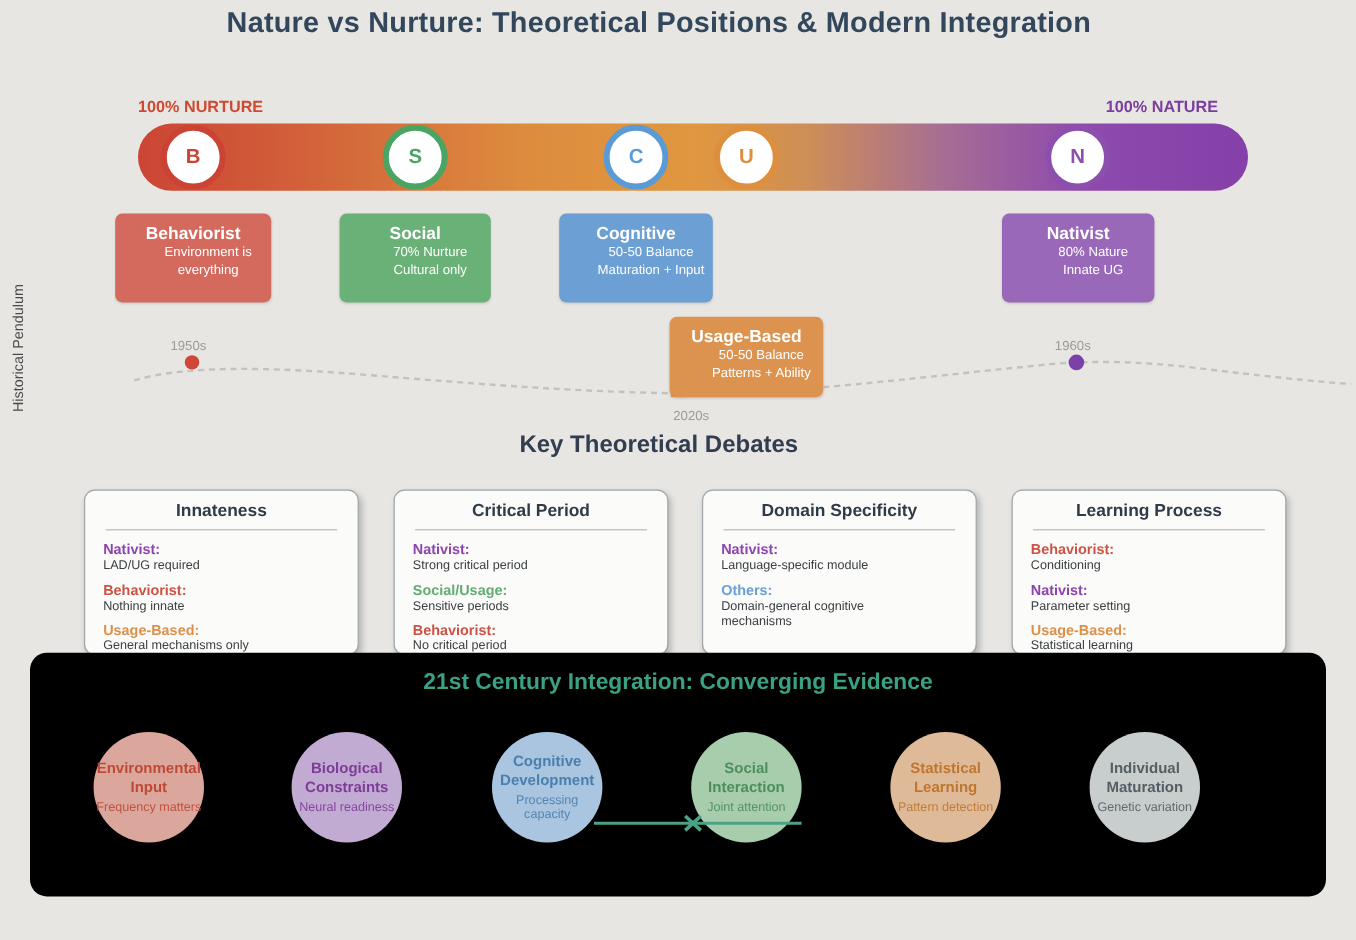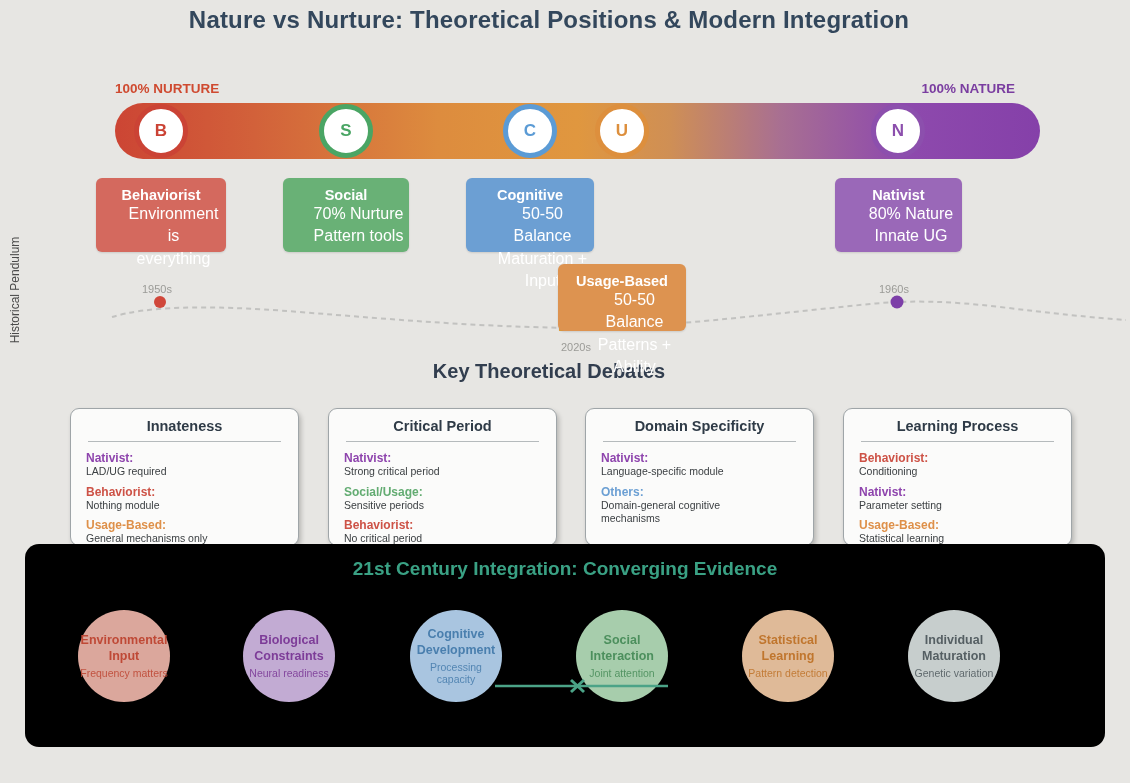--- a/index.html
+++ b/index.html
@@ -20,21 +20,21 @@
   .spectrum-bar{position:absolute;left:115px;top:103px;width:925px;height:56px;border-radius:28px;
      background:linear-gradient(90deg,#cc4534 0%,#d2613a 15%,#dd8c3e 35%,#e0973f 50%,#cf8f55 60%,#a86f92 72%,#8e4aad 85%,#8540a9 100%);}
   .spec-node{position:absolute;top:104px;width:44px;height:44px;border-radius:50%;
      background:#fff;border:5px solid #000;text-align:center;line-height:44px;
      font-size:17px;font-weight:600;z-index:3;}
 
   
   .tcard{position:absolute;border-radius:6px;color:#fff;text-align:center;z-index:2;
          box-shadow:0 1px 2px rgba(0,0,0,.12);}
   .tcard .tname{font-size:14.5px;font-weight:700;margin-top:9px;}
-  .tcard .tline{font-size:16px;line-height:1.4;padding-left:25px;}
+  .tcard .tline{font-size:11px;line-height:1.4;padding-left:25px;}
   .tcard .tline:first-of-type{margin-top:5px;}
 
   .era-label{position:absolute;font-size:11px;color:#9b9b97;z-index:1;}
 
   
   .debates-title{position:absolute;top:360px;left:0;width:100%;text-align:center;
                  font-size:20px;font-weight:600;color:#323e4f;}
   .dcard{position:absolute;top:408px;width:229px;height:138px;background:#fbfbfa;
          border:1.5px solid #9fa5a8;border-radius:9px;box-sizing:border-box;
          box-shadow:2px 3px 5px rgba(0,0,0,.22);padding:9px 15px 0 15px;}
@@ -88,21 +88,21 @@
   <div class="spec-node" style="left: 871px; border-color: rgb(140, 79, 173); color: rgb(140, 79, 173);">N</div>
 
   <div class="tcard" style="left: 96px; top: 178px; width: 130px; height: 74px; background: rgb(212, 105, 94);">
     <div class="tname">Behaviorist</div>
     <div class="tline">Environment is</div>
     <div class="tline">everything</div>
   </div>
   <div class="tcard" style="left: 283px; top: 178px; width: 126px; height: 74px; background: rgb(105, 177, 118);">
     <div class="tname">Social</div>
     <div class="tline">70% Nurture</div>
-    <div class="tline">Pattern tools</div>
+    <div class="tline">Cultural only</div>
   </div>
   <div class="tcard" style="left: 466px; top: 178px; width: 128px; height: 74px; background: rgb(108, 159, 211);">
     <div class="tname">Cognitive</div>
     <div class="tline">50-50 Balance</div>
     <div class="tline">Maturation + Input</div>
   </div>
   <div class="tcard" style="left: 835px; top: 178px; width: 127px; height: 74px; background: rgb(154, 104, 184);">
     <div class="tname">Nativist</div>
     <div class="tline">80% Nature</div>
     <div class="tline">Innate UG</div>
@@ -117,21 +117,21 @@
 
   <div class="dcard" style="left:70px;">
     <div class="dtitle">Innateness</div>
     <hr class="dsep">
     <div class="drow">
       <div class="dlabel" style="color: rgb(142, 68, 173);">Nativist:</div>
       <div class="dvalue">LAD/UG required</div>
     </div>
     <div class="drow">
       <div class="dlabel" style="color: rgb(205, 82, 70);">Behaviorist:</div>
-      <div class="dvalue">Nothing module</div>
+      <div class="dvalue">Nothing innate</div>
     </div>
     <div class="drow">
       <div class="dlabel" style="color: rgb(222, 144, 73);">Usage-Based:</div>
       <div class="dvalue">General mechanisms only</div>
     </div>
   </div>
 
   <div class="dcard" style="left:328px;">
     <div class="dtitle">Critical Period</div>
     <hr class="dsep">

